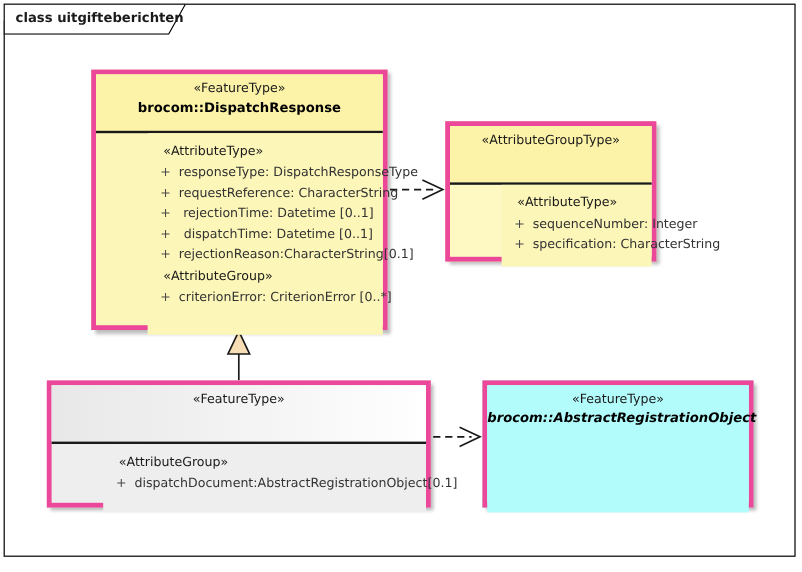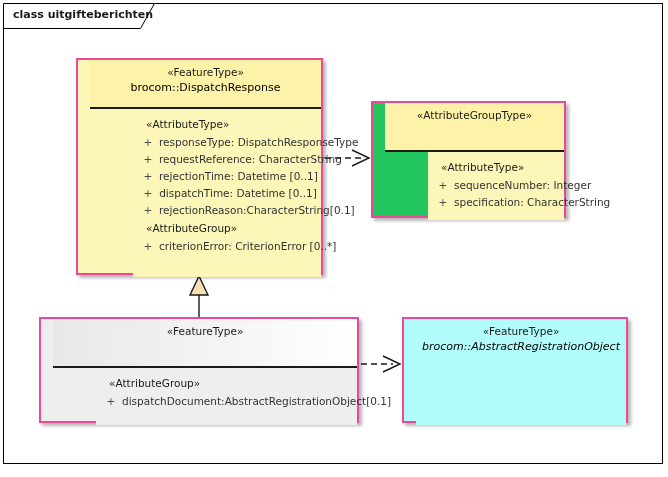--- a/index.html
+++ b/index.html
@@ -50,40 +50,39 @@
     font-weight: bold;
     color: #1a1a1a;
     white-space: nowrap;
     letter-spacing: 0px;
   }
 
   
   .uml-class {
     position: absolute;
     box-sizing: border-box;
-    border: 2px solid #ec4899;
+    border: 4px solid #ec4899;
     box-shadow: 3px 3px 3px rgba(0,0,0,0.28);
     z-index: 3;
-    padding-left: 12px;
   }
   .uml-header {
     box-sizing: border-box;
     text-align: center;
     padding-top: 5px;
     padding-bottom: 5px;
   }
   .uml-stereotype {
     font-size: 10.5px;
     color: #1a1a1a;
     line-height: 15px;
     white-space: nowrap;
   }
   .uml-name {
     font-size: 11px;
-    font-weight: normal;
+    font-weight: bold;
     color: #000000;
     line-height: 16px;
     white-space: nowrap;
   }
   .uml-name.abstract {
     font-style: italic;
   }
   .uml-divider {
     height: 2px;
     background: #1a1a1a;
@@ -127,23 +126,23 @@
     width: 247px;
     height: 217px;
     background: #fcf6b8;
   }
   #class-dispatch-response .uml-header { background: #fcf3a8; height: 47px; }
   #class-dispatch-response .uml-body { height: 168px; background: #fcf6b8; }
 
   #class-criterion-error {
     left: 371px;
     top: 101px;
-    width: 195px;
+    width: 176px;
     height: 117px;
-    background: #22c55e;
+    background: #fef9c3;
   }
   #class-criterion-error .uml-header { background: #fcf3a8; height: 47px; }
   #class-criterion-error .uml-body { height: 68px; background: #fcf6b8; }
 
   #class-dispatch-data-response {
     left: 39px;
     top: 317px;
     width: 320px;
     height: 106px;
     background: #eeeeee;

